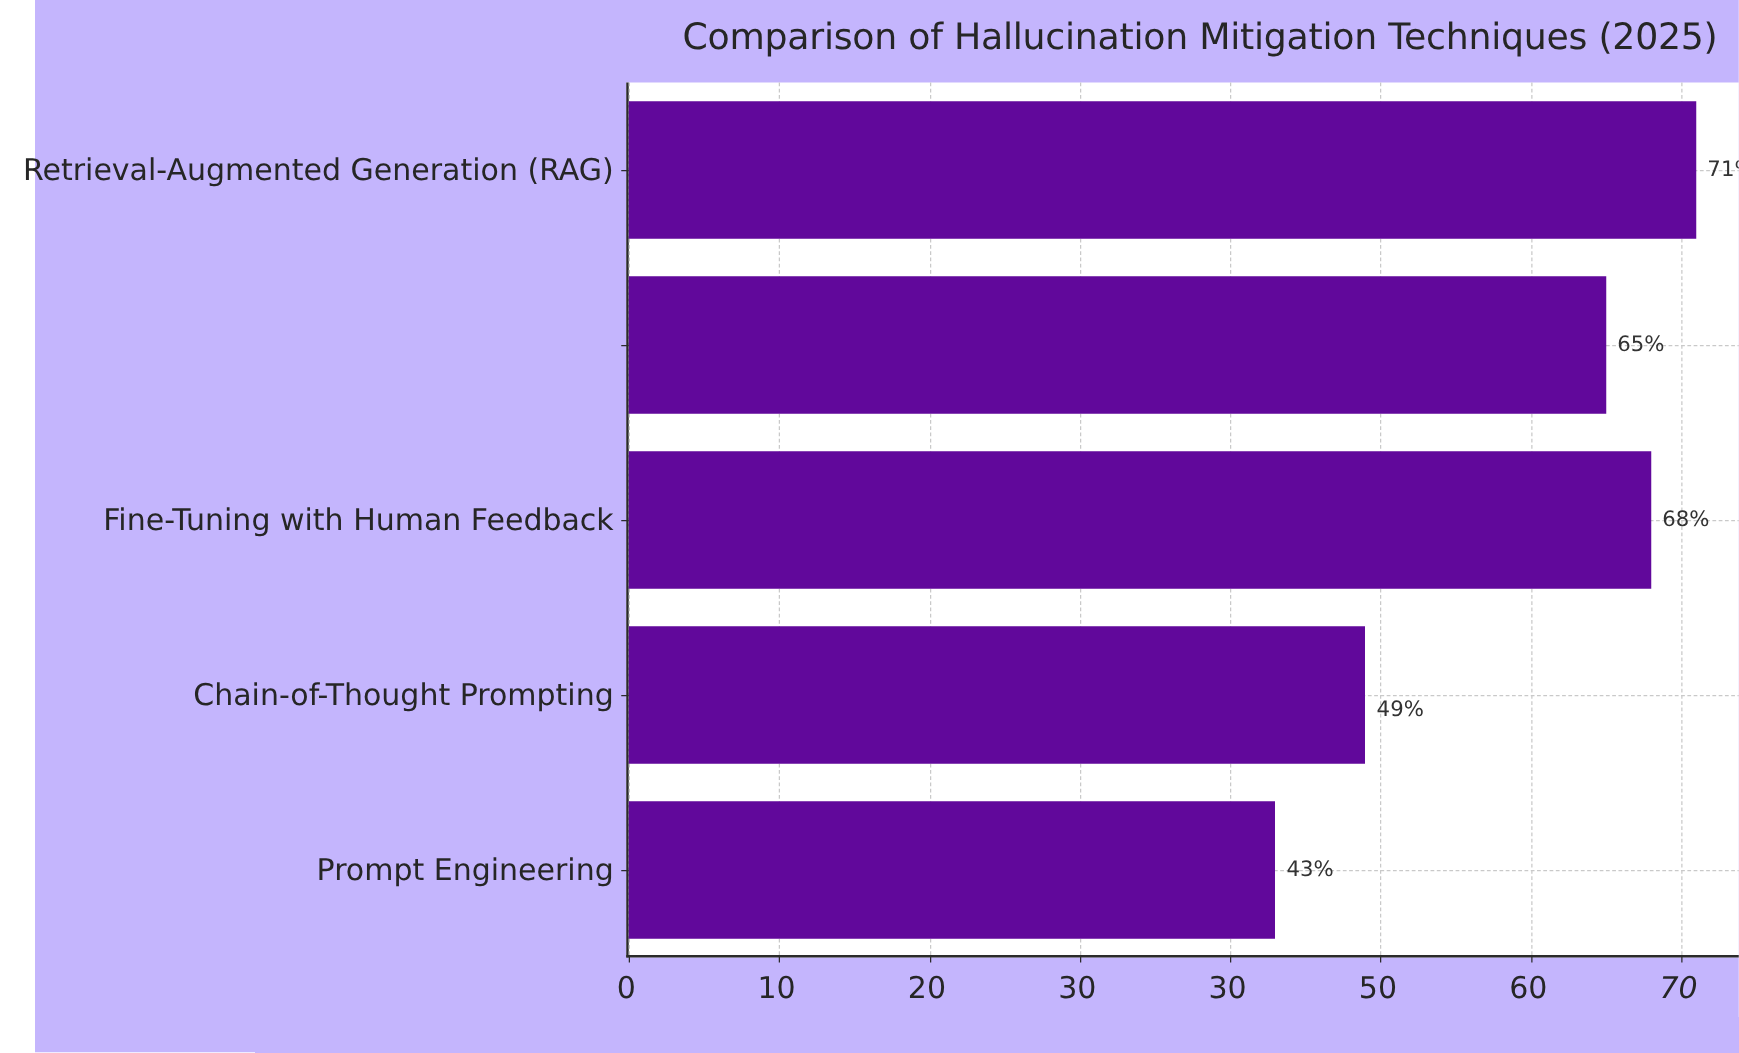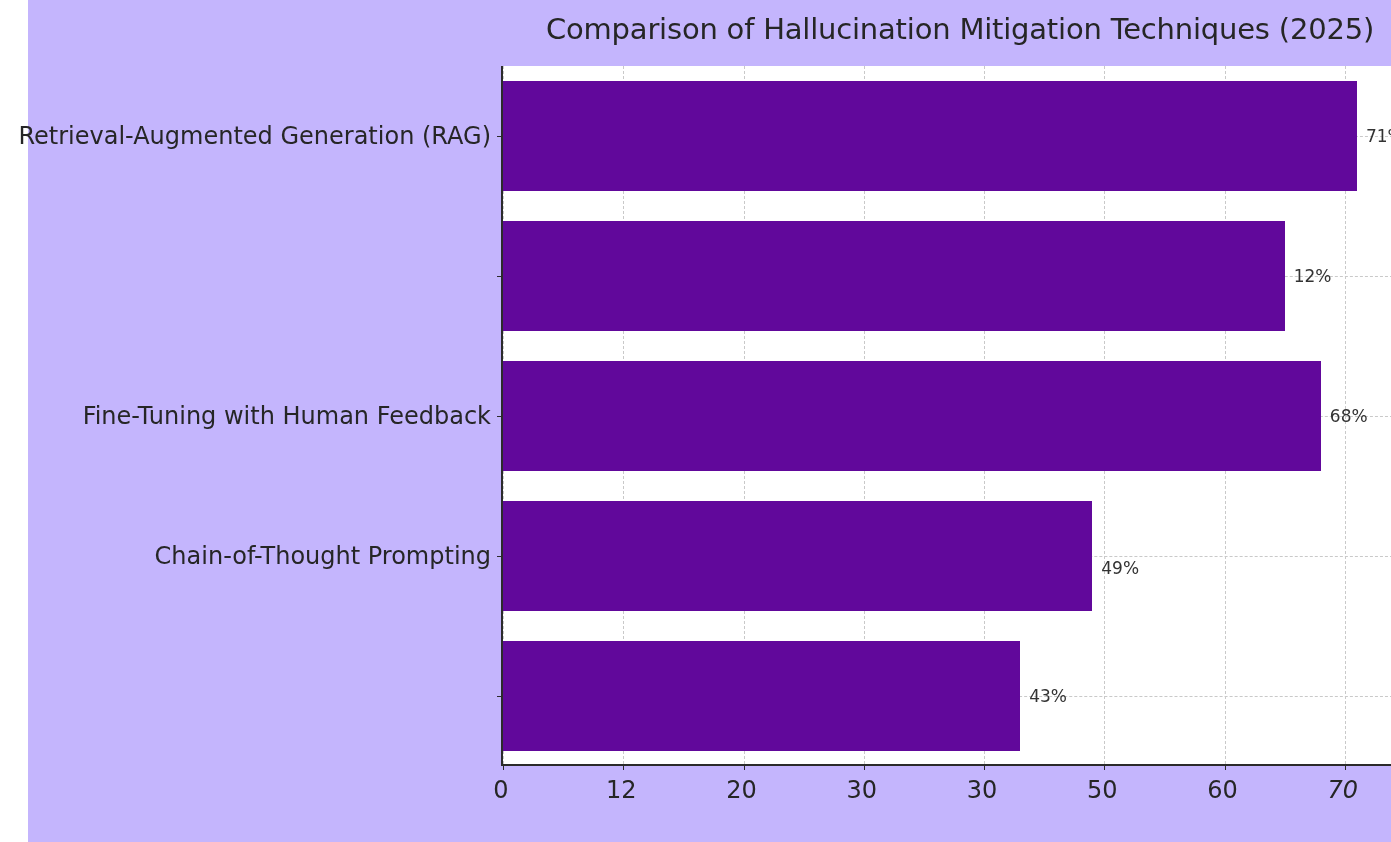--- a/index.html
+++ b/index.html
@@ -132,20 +132,21 @@
   }
 </style>
 </head>
 <body>
 
 <div id="figure">
 
   <div id="chart-title">Comparison of Hallucination Mitigation Techniques (2025)</div>
 
   <div id="y-tick-labels">
+      <div class="ytick-label" style="top: 630px;">Prompt Engineering</div>
       <div class="ytick-label" style="top: 490px;">Chain-of-Thought Prompting</div>
       <div class="ytick-label" style="top: 350px;">Fine-Tuning with Human Feedback</div>
       <div class="ytick-label" style="top: 70px;">Retrieval-Augmented Generation (RAG)</div>
     </div>
 
   <div id="plot-area">
     <div id="gridlines">
         <div class="vgrid" style="left: 0px;"></div>
         <div class="vgrid" style="left: 120.267px;"></div>
         <div class="vgrid" style="left: 240.533px;"></div>
@@ -161,21 +162,21 @@
         <div class="hgrid" style="top: 70px;"></div>
       </div>
     <div id="bars">
         <div class="bar" title="Prompt Engineering: 43%" style="top: 575.05px; height: 109.9px; width: 517.147px; background: rgb(97, 8, 155);"></div>
         <div class="bar-label" style="left: 526.147px; top: 630px;">43%</div>
         <div class="bar" title="Chain-of-Thought Prompting: 49%" style="top: 435.05px; height: 109.9px; width: 589.307px; background: rgb(97, 8, 155);"></div>
         <div class="bar-label" style="left: 598.307px; top: 502px;">49%</div>
         <div class="bar" title="Fine-Tuning with Human Feedback: 68%" style="top: 295.05px; height: 109.9px; width: 817.813px; background: rgb(97, 8, 155);"></div>
         <div class="bar-label" style="left: 826.813px; top: 350px;">68%</div>
         <div class="bar" title="Self-Consistency Checking: 65%" style="top: 155.05px; height: 109.9px; width: 781.733px; background: rgb(97, 8, 155);"></div>
-        <div class="bar-label" style="left: 790.733px; top: 210px;">12%</div>
+        <div class="bar-label" style="left: 790.733px; top: 210px;">65%</div>
         <div class="bar" title="Retrieval-Augmented Generation (RAG): 71%" style="top: 15.05px; height: 109.9px; width: 853.893px; background: rgb(97, 8, 155);"></div>
         <div class="bar-label" style="left: 862.893px; top: 70px;">71%</div>
       </div>
     <div id="xticks">
         <div class="xtick-mark" style="left: 0px;"></div>
         <div class="xtick-mark" style="left: 120.267px;"></div>
         <div class="xtick-mark" style="left: 240.533px;"></div>
         <div class="xtick-mark" style="left: 360.8px;"></div>
         <div class="xtick-mark" style="left: 481.067px;"></div>
         <div class="xtick-mark" style="left: 601.333px;"></div>
@@ -184,21 +185,21 @@
       </div>
   <div class="ytick-mark" style="top: 630px; left: 0px; width: 6px; position: absolute; margin-left: -6px;"></div>
       <div class="ytick-mark" style="top: 490px; left: 0px; width: 6px; position: absolute; margin-left: -6px;"></div>
       <div class="ytick-mark" style="top: 350px; left: 0px; width: 6px; position: absolute; margin-left: -6px;"></div>
       <div class="ytick-mark" style="top: 210px; left: 0px; width: 6px; position: absolute; margin-left: -6px;"></div>
       <div class="ytick-mark" style="top: 70px; left: 0px; width: 6px; position: absolute; margin-left: -6px;"></div>
     </div>
 
   <div id="xtick-labels-host">
       <div class="xtick-label" style="left: 473px;">0</div>
-      <div class="xtick-label" style="left: 593.267px;">12</div>
+      <div class="xtick-label" style="left: 593.267px;">10</div>
       <div class="xtick-label" style="left: 713.533px;">20</div>
       <div class="xtick-label" style="left: 833.8px;">30</div>
       <div class="xtick-label" style="left: 954.067px;">30</div>
       <div class="xtick-label" style="left: 1074.33px;">50</div>
       <div class="xtick-label" style="left: 1194.6px;">60</div>
       <div class="xtick-label" style="left: 1314.87px; font-style: italic;">70</div>
     </div>
 
 
 </div>

